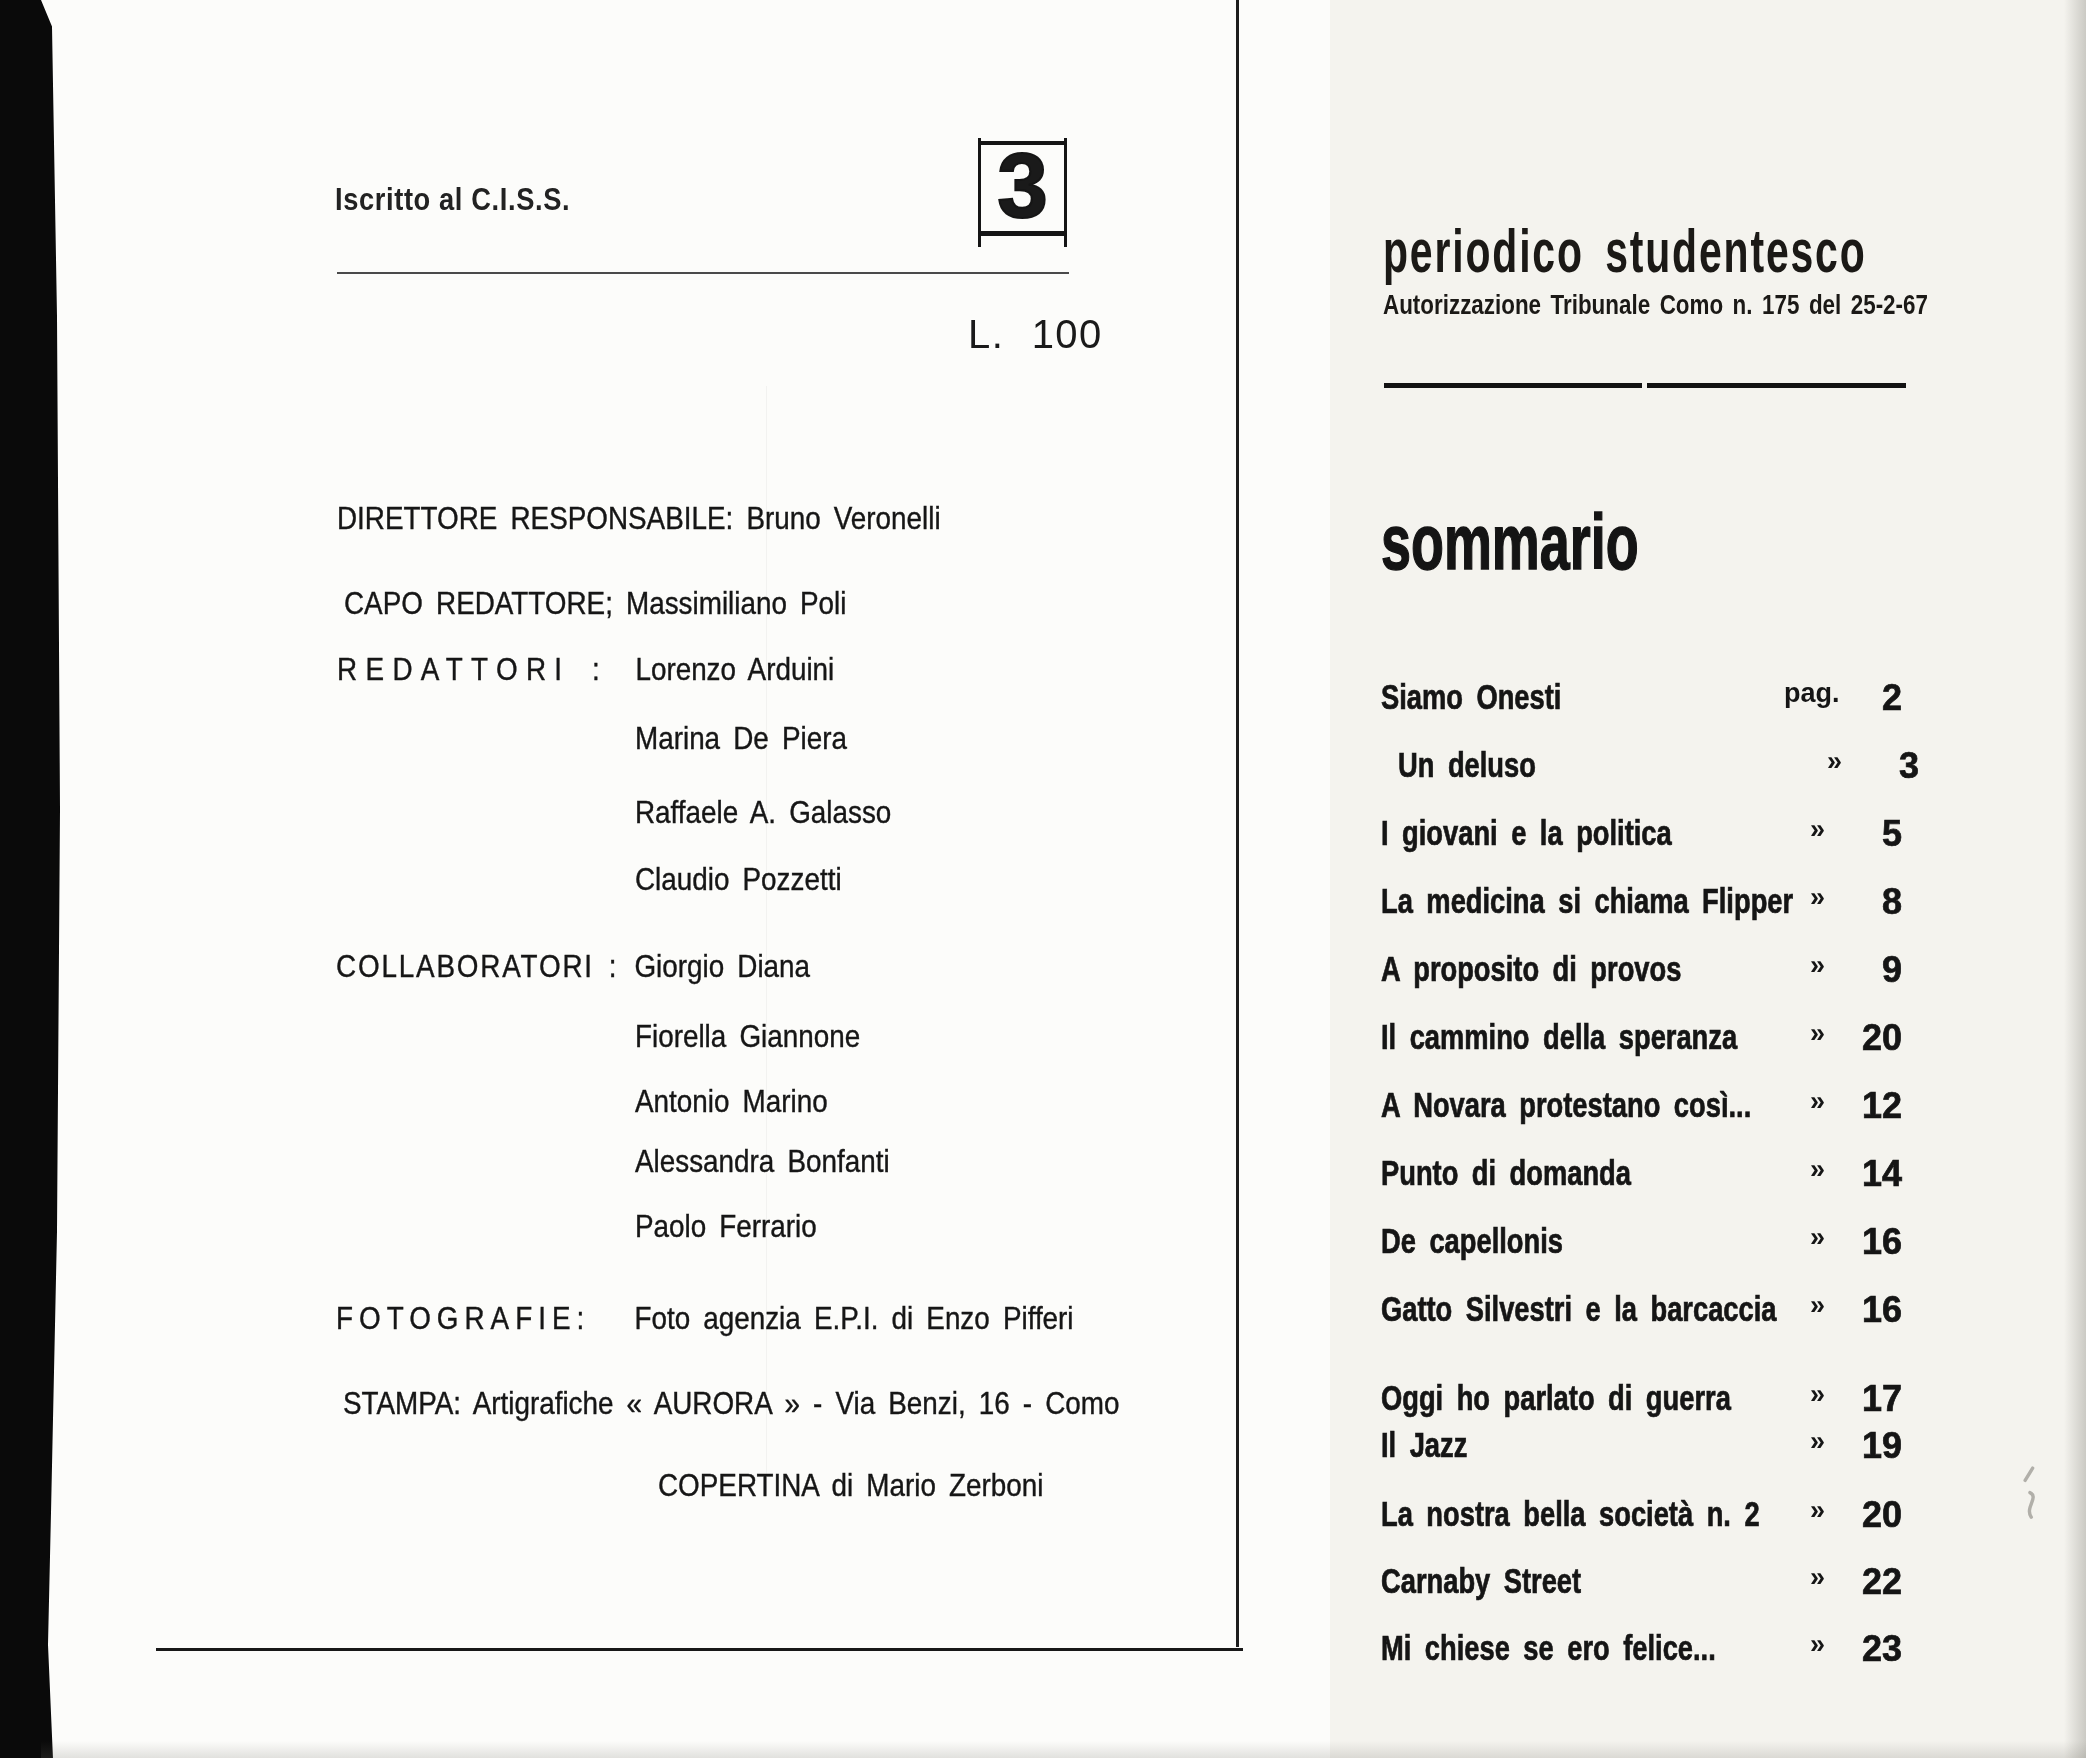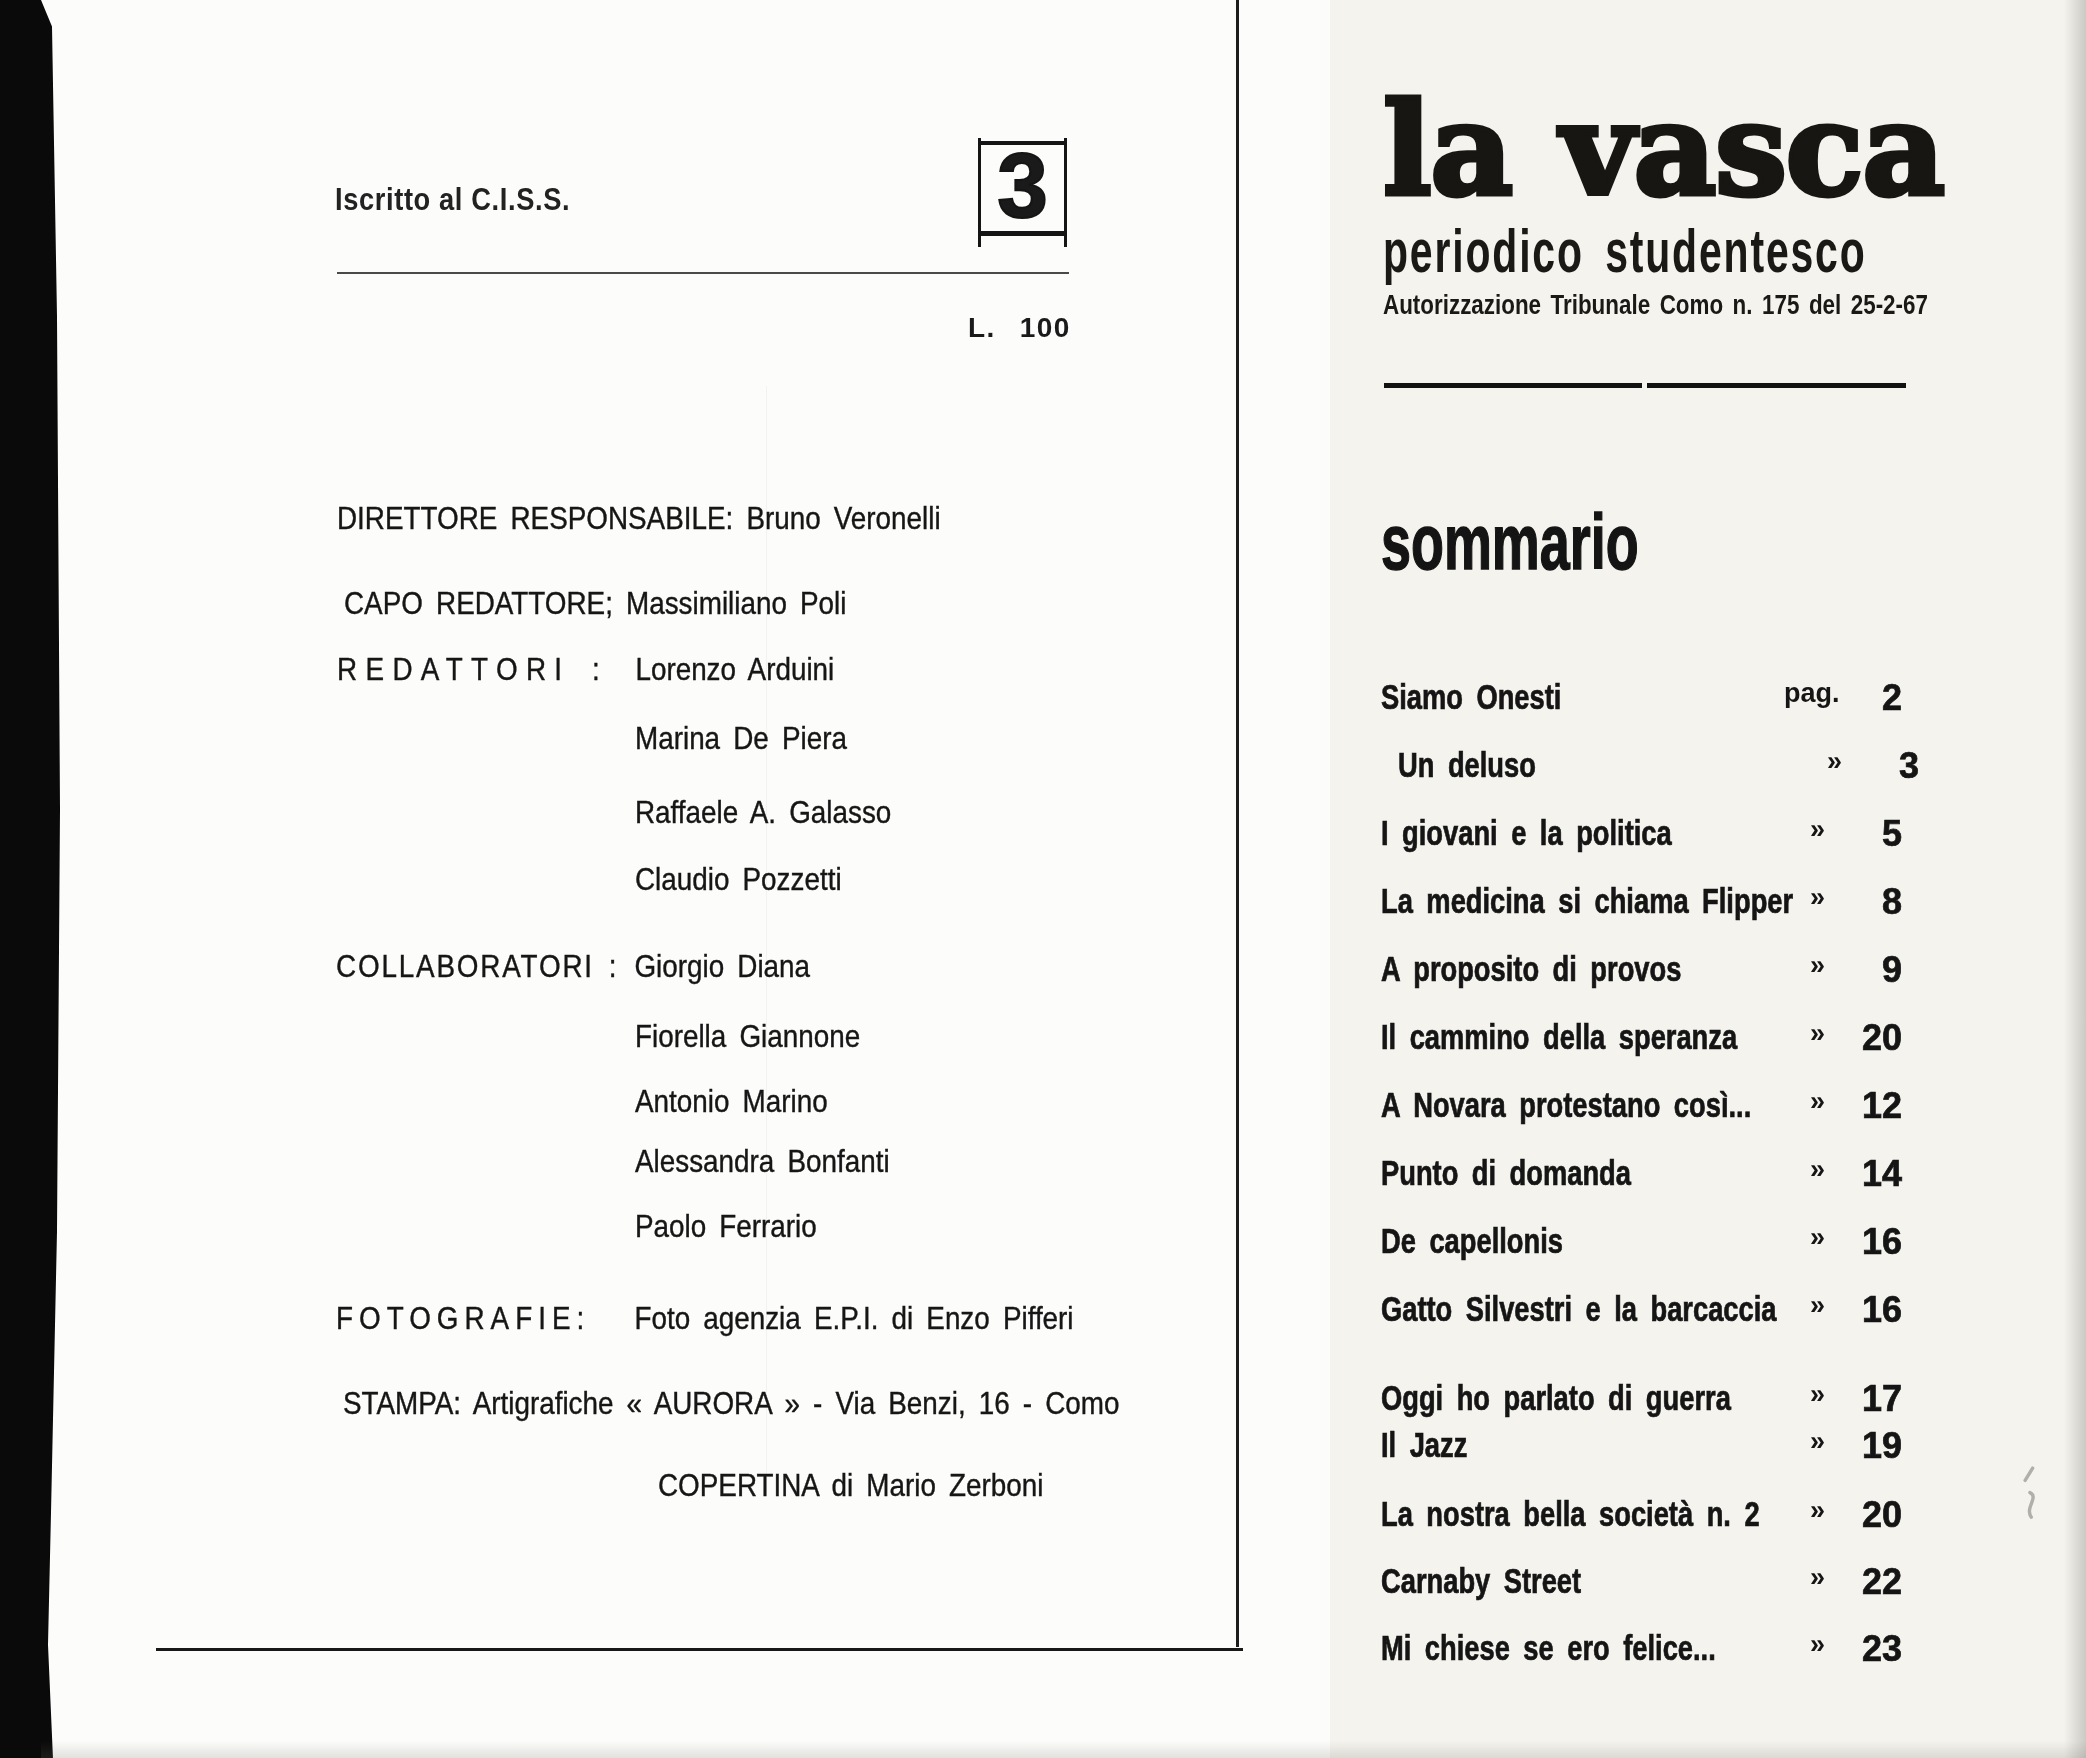--- a/index.html
+++ b/index.html
@@ -21,21 +21,21 @@
   .txt{position:absolute;white-space:nowrap;}
   .iscritto{left:335px;top:182px;font-size:31px;font-weight:bold;letter-spacing:0.7px;
             transform:scaleX(.88);transform-origin:left top;color:#222;}
   .issue-box{position:absolute;left:978px;top:141px;width:89px;height:95px;box-sizing:border-box;
              border-top:4.1px solid #151515;border-bottom:5.5px solid #151515;}
   .vbar{position:absolute;width:3.4px;top:-6.9px;height:109px;background:#151515;}
   .vl{left:0;}.vr{right:0;}
   .issue-num{position:absolute;left:0;right:0;top:-2.8px;text-align:center;font-size:91px;font-weight:bold;
              line-height:88px;-webkit-text-stroke:2.1px #151515;}
   .thin-rule{position:absolute;left:337px;top:272px;width:732px;height:2.1px;background:#4a4a4a;}
-  .price{position:absolute;left:968px;top:312px;font-size:28px;font-weight:bold;word-spacing:15px;letter-spacing:1.4px;}
+  .price{position:absolute;left:968px;top:312px;font-size:40px;font-weight:normal;word-spacing:15px;letter-spacing:1.4px;}
   .credit{position:absolute;font-size:32px;white-space:nowrap;word-spacing:6.2px;color:#161616;
           transform:scaleX(.87);transform-origin:left top;-webkit-text-stroke:0.4px #161616;}
   .lab{display:inline-block;width:343px;}
   .sp14{letter-spacing:9.6px;}.sp10{letter-spacing:6.9px;}.sp3{letter-spacing:2.1px;}
   .cr0{left:337px;top:500px;}  .cr1{left:344px;top:585px;}  .cr2{left:337px;top:651px;}
   .cr3{left:635px;top:720px;} .cr4{left:635px;top:794px;} .cr5{left:635px;top:861px;}
   .cr6{left:336px;top:948px;} .cr7{left:635px;top:1018px;} .cr8{left:635px;top:1083px;}
   .cr9{left:635px;top:1143px;} .cr10{left:635px;top:1208px;}.cr11{left:336px;top:1300px;}
   .cr12{left:343px;top:1385px;}.cr13{left:658px;top:1467px;}
   
@@ -98,21 +98,20 @@
   <div class="credit cr7">Fiorella Giannone</div>
   <div class="credit cr8">Antonio Marino</div>
   <div class="credit cr9">Alessandra Bonfanti</div>
   <div class="credit cr10">Paolo Ferrario</div>
   <div class="credit cr11">
     <span class="lab sp10">FOTOGRAFIE:</span><span class="val">Foto agenzia E.P.I. di Enzo Pifferi</span>
   </div>
   <div class="credit cr12">STAMPA: Artigrafiche « AURORA » - Via Benzi, 16 - Como</div>
   <div class="credit cr13">COPERTINA di Mario Zerboni</div>
 
-  <div class="vasca">la vasca</div>
   <div class="periodico">periodico studentesco</div>
   <div class="auth">Autorizzazione Tribunale Como n. 175 del 25-2-67</div>
   <div class="mrule m1"></div>
   <div class="mrule m2"></div>
 
   <div class="sommario">sommario</div>
 
   <div class="trow t0">
     <span class="ttl">Siamo Onesti</span>
     <span class="mark pag">pag.</span>

